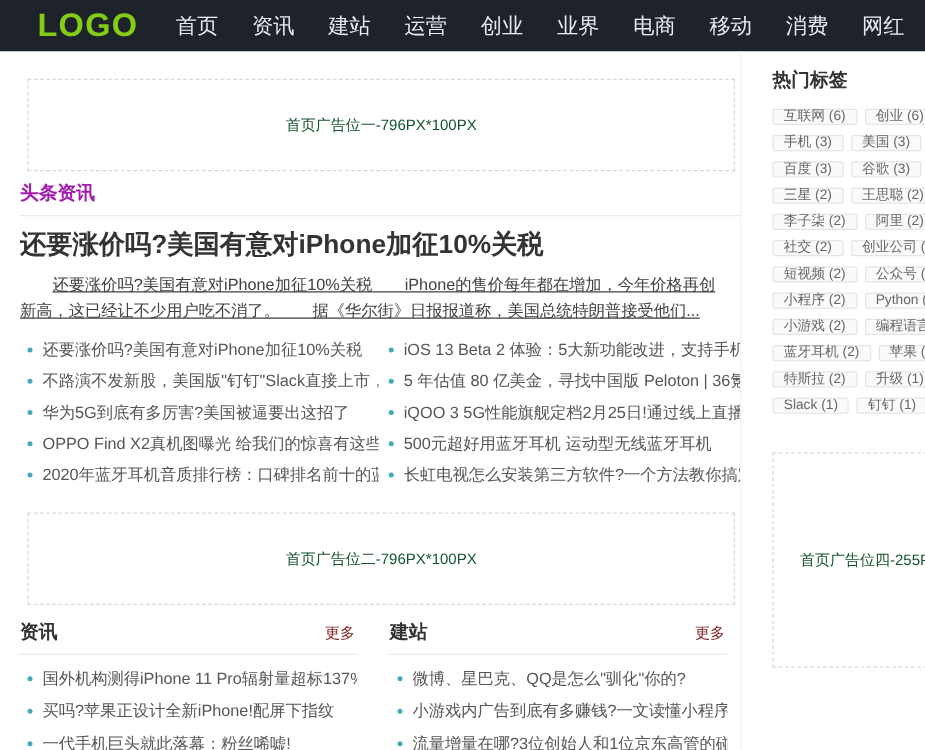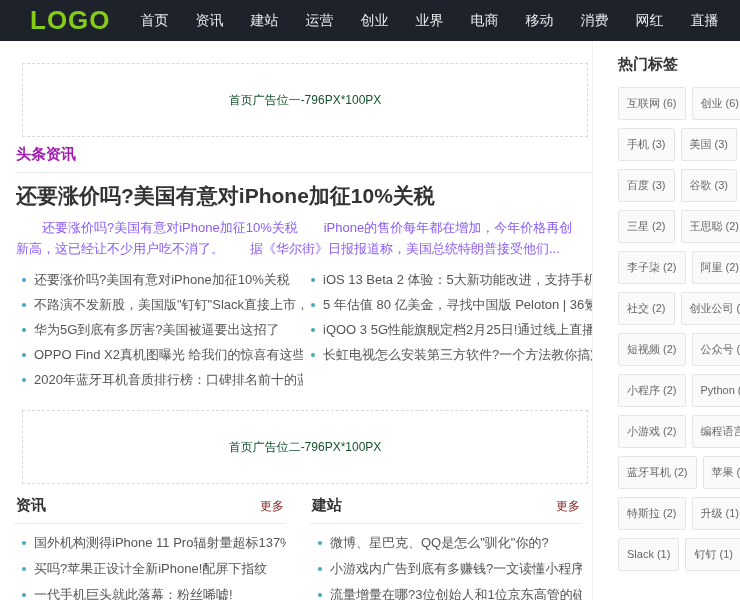--- a/index.html
+++ b/index.html
@@ -3,33 +3,33 @@
 <meta charset="utf-8">
 <style>
   * { margin:0; padding:0; box-sizing:border-box; }
   html,body { width:740px; height:600px; overflow:hidden; background:#fff;
     font-family:"Liberation Sans","DejaVu Sans",sans-serif; }
 
   
   .hdr { height:41px; background:#1e222b; display:flex; align-items:center; padding-left:30px; }
   .logo { color:#84cc16; font-size:26px; font-weight:bold; letter-spacing:1px; }
   .nav { display:flex; margin-left:30px; }
-  .nav a { color:#e9ebee; font-size:14px; text-decoration:none; margin-right:27px; white-space:nowrap; }
+  .nav a { color:#e9ebee; font-size:17px; text-decoration:none; margin-right:27px; white-space:nowrap; }
 
   
   .main { position:absolute; left:14px; top:41px; width:579px; height:559px; border-right:1px solid #f1f1f1; }
   .ad { border:1px dashed #d9d9d9; color:#14532d; font-size:12px;
         display:flex; align-items:center; justify-content:center; }
   .ad1 { height:74px; margin:22px 4px 0 8px; }
   .ad2 { height:74px; margin:18px 4px 0 8px; }
 
   .sec-head { font-size:15px; font-weight:bold; color:#a21caf; margin:8px 0 0 2px;
               padding-bottom:8px; border-bottom:1px solid #ececec; }
   .headline { font-size:21px; line-height:1.2; color:#333; font-weight:bold; margin:10px 0 0 2px; }
-  .summary { font-size:13px; color:#8b5cf6; line-height:21px; margin:9px 8px 0 2px; text-indent:2em; }
+  .summary { font-size:13px; color:#404040; line-height:21px; margin:9px 8px 0 2px; text-indent:2em;text-decoration:underline; }
 
   ul { list-style:none; }
   .toplist { display:flex; margin-top:8px; }
   .toplist ul { width:50%; }
   .item { font-size:13px; color:#555; height:25px; display:flex; align-items:center;
           white-space:nowrap; overflow:hidden; }
   .bullet { width:4px; height:4px; border-radius:50%; background:#42aab8; margin:0 8px; flex:none; }
   .item span.txt { overflow:hidden; white-space:nowrap; }
 
   .bottom { display:flex; margin-top:12px; }
@@ -40,21 +40,21 @@
   .more { font-size:12px; color:#7f1d1d; text-decoration:none; }
   .bcol ul { margin-top:6px; }
   .bcol .item { height:26px; }
 
   
   .sidebar { position:absolute; left:618px; top:55px; width:256px; }
   .stitle { font-size:15px; font-weight:bold; color:#333; margin-bottom:13px; }
   .tags { display:flex; flex-direction:column; gap:8px; }
   .trow { display:flex; gap:6px; }
   .tag { font-size:11px; line-height:1; color:#666; background:#fafafa;
-         border:1px solid #e5e5e5; border-radius:2px; padding:10px 8px; white-space:nowrap; }
+         border:1px solid #e5e5e5; border-radius:2px; padding:0 8px; white-space:nowrap; }
   .ad4 { height:172px; width:255px; margin-top:31px; justify-content:flex-start; padding-left:21px; }
 </style>
 </head>
 <body>
 
 <div class="hdr">
   <div class="logo">LOGO</div>
   <div class="nav">
     <a href="#">首页</a>
     <a href="#">资讯</a>
@@ -112,20 +112,24 @@
       <li class="item">
           <span class="bullet"></span>
           <span class="txt">5 年估值 80 亿美金，寻找中国版 Peloton | 36氪...</span>
         </li>
       <li class="item">
           <span class="bullet"></span>
           <span class="txt">iQOO 3 5G性能旗舰定档2月25日!通过线上直播发布</span>
         </li>
       <li class="item">
           <span class="bullet"></span>
+          <span class="txt">500元超好用蓝牙耳机 运动型无线蓝牙耳机</span>
+        </li>
+      <li class="item">
+          <span class="bullet"></span>
           <span class="txt">长虹电视怎么安装第三方软件?一个方法教你搞定</span>
         </li>
     </ul>
   </div>
 
   <div class="ad ad2">首页广告位二-796PX*100PX</div>
 
   <div class="bottom">
     <div class="bcol">
       <div class="bhead">

